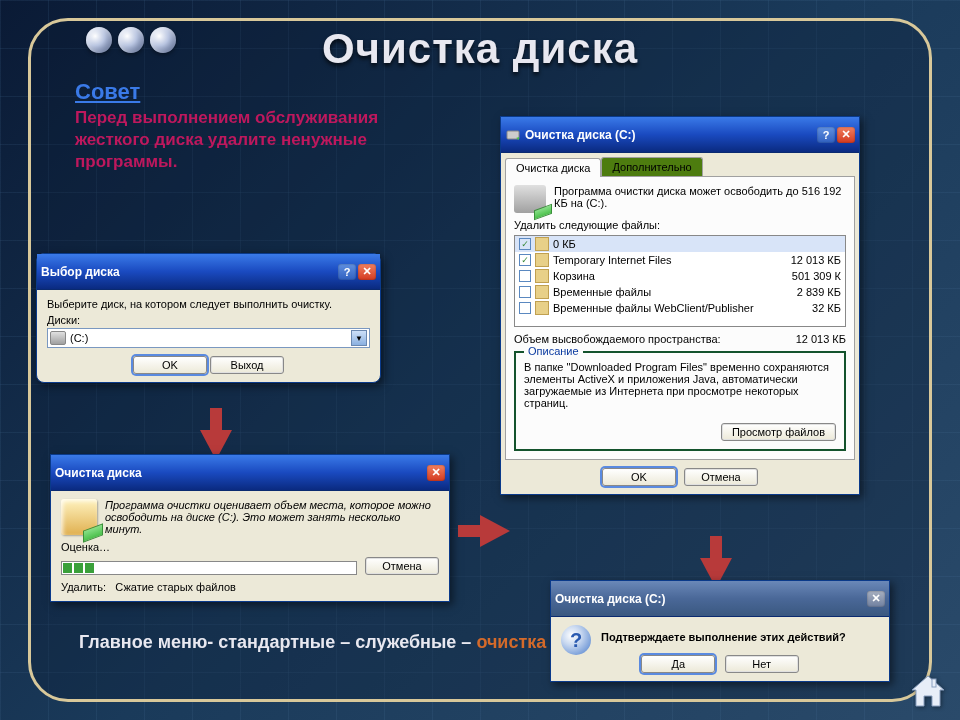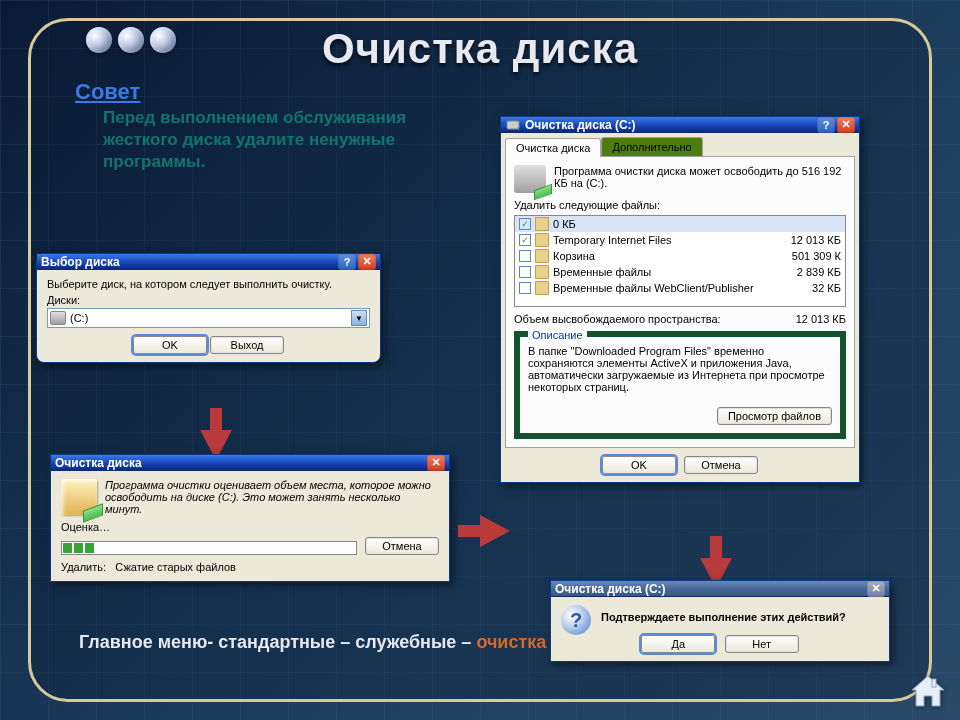--- a/index.html
+++ b/index.html
@@ -30,28 +30,28 @@
   .orb { width:26px; height:26px; border-radius:50%;
     background: radial-gradient(circle at 35% 35%, #fff, #b8c4e0 40%, #4a5a80 90%);
     box-shadow: 0 2px 4px rgba(0,0,0,.4), inset 2px 2px 6px rgba(255,255,255,.6); }
   .title {
     text-align:center; font-size:42px; font-weight:bold;
     color:#e8e8f0; text-shadow: 0 3px 4px rgba(0,0,0,.7);
     padding-top:4px; letter-spacing:1px;
   }
   .tip-block { margin-left:24px; margin-top:6px; max-width:380px; }
   .tip-heading { color:#3a7ae8; font-size:22px; font-weight:bold; text-decoration:underline; }
-  .tip-text { color:#0f766e; font-size:17px; font-weight:bold; line-height:1.3; margin-top:2px;margin-left:28px; }
+  .tip-text { color:#be185d; font-size:17px; font-weight:bold; line-height:1.3; margin-top:2px; }
   .path-text { position:absolute; left:48px; bottom:46px; font-size:18px; font-weight:bold; color:#e8e8f0; }
   .path-text .accent { color:#d46a2a; }
 
   
   .win { position:absolute; background:#ece9d8; border:1px solid #0a3a8a;
          box-shadow: 3px 3px 8px rgba(0,0,0,.5); font-size:11px; color:#000; }
-  .titlebar { height:16px; background: linear-gradient(#3a7ae8, #1a4ac0 50%, #0a2a80);
+  .titlebar { height:36px; background: linear-gradient(#3a7ae8, #1a4ac0 50%, #0a2a80);
     color:#fff; font-weight:bold; font-size:12px; display:flex; align-items:center;
     padding:0 4px; border-bottom:1px solid #0a2a70; }
   .titlebar .spacer { flex:1; }
   .tb-icon { width:16px; height:16px; margin-right:4px; display:inline-flex; align-items:center; justify-content:center; }
   .tb-btn { width:18px; height:16px; margin-left:2px; border-radius:3px;
     display:inline-flex; align-items:center; justify-content:center; font-size:11px; font-weight:bold;
     box-shadow: inset 0 0 2px rgba(0,0,0,.4); }
   .tb-close { background: linear-gradient(#f08060, #d43a20); color:#fff; }
   .tb-close.dim { background: linear-gradient(#a8b0c0, #7080a0); }
   .tb-help { background: linear-gradient(#6090e0, #3060c0); color:#fff; }
@@ -105,21 +105,21 @@
   .w3 .disk-ico::after{ content:""; position:absolute; bottom:-4px; right:-6px; width:16px; height:8px;
     background: linear-gradient(#88e088, #4ac04a); border:1px solid #3a903a; transform: skewY(-20deg); }
   .w3 .filelist { clear:both; margin-top:4px; border:1px solid #888; background:#fff; height:92px; overflow:hidden; }
   .w3 .row { display:flex; align-items:center; padding:1px 4px; font-size:11px; }
   .w3 .row .cb { width:12px; height:12px; border:1px solid #5a88c0; margin-right:4px;
     display:inline-flex; align-items:center; justify-content:center; font-size:9px; color:#3a8a3a; }
   .w3 .row .ico { width:14px; height:14px; margin-right:4px; background:#e8d088; border:1px solid #c0a050; }
   .w3 .row .name { flex:1; white-space:nowrap; overflow:hidden; }
   .w3 .row .size { color:#000; }
   .w3 .row.sel { background:#d8e4f8; color:#000; }
-  .w3 .groupbox { border:6px solid #14532d; padding:8px; margin-top:6px; position:relative; font-size:11px; min-height:80px; }
+  .w3 .groupbox { border:2px solid #14532d; padding:8px; margin-top:6px; position:relative; font-size:11px; min-height:80px; }
   .w3 .groupbox .legend { position:absolute; top:-8px; left:8px; background:#fcfcfc; padding:0 4px; color:#0a3aa0; }
   .w3 .bottom-btns { display:flex; justify-content:center; gap:8px; padding:8px 0; }
 
   
   .w4 { left:550px; top:580px; width:340px; }
   .w4 .titlebar { background: linear-gradient(#6a88b8, #4a6898 50%, #3a5880); }
   .w4 .qicon { float:left; width:30px; height:30px; border-radius:50%;
     background: radial-gradient(circle at 35% 35%, #fff, #c8d8f0 35%, #5a88d0 90%);
     display:flex; align-items:center; justify-content:center; font-size:20px; font-weight:bold;
     color:#2a5ab0; margin-right:10px; }

